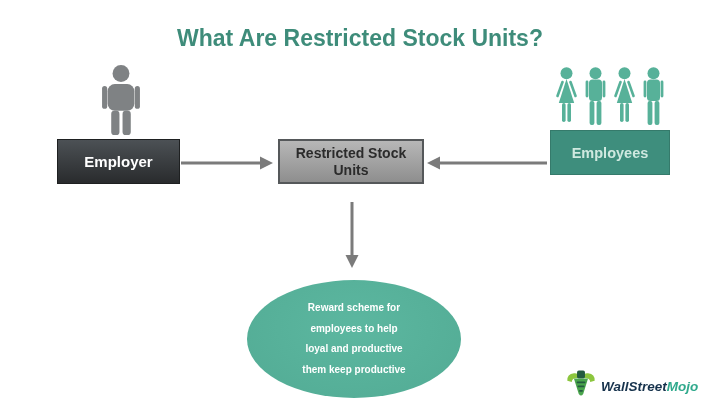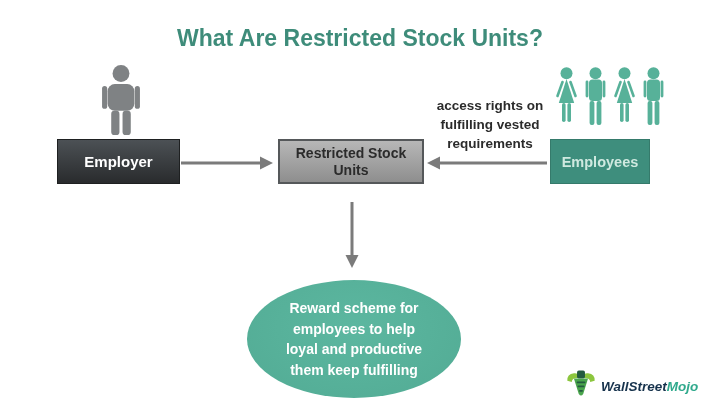--- a/index.html
+++ b/index.html
@@ -39,21 +39,21 @@
   .edge-label.multi{font-size:13.5px;line-height:19px;}
   .arrow line{stroke:var(--arrow-gray,#7B7B7B);stroke-width:3;}
   .arrow polygon{fill:var(--arrow-gray,#7B7B7B);}
   .person-icon{fill:var(--icon-gray,#7F8284);}
   .people-icon .solid{fill:var(--icon-teal,#57B199);}
   .people-icon .arm{stroke:var(--icon-teal,#57B199);stroke-width:2.6;stroke-linecap:round;fill:none;}
   .ellipse{
     border-radius:50%;
     background:radial-gradient(ellipse at 50% 40%,var(--ellipse-teal-light,#5CB7A0),var(--ellipse-teal,#52AB94));
     display:flex;flex-direction:column;align-items:center;justify-content:center;
-    color:#ffffff;font-weight:bold;font-size:14px;line-height:20.5px;text-align:center;
+    color:#ffffff;font-weight:bold;font-size:10px;line-height:20.5px;text-align:center;
   }
   .logo{display:flex;align-items:center;gap:5px;font-style:italic;}
   .logo-text{font-size:13.5px;font-weight:bold;white-space:nowrap;}
   .logo-text .navy{color:var(--logo-navy,#16324C);}
   .logo-text .teal{color:var(--logo-teal,#2FA98C);}
   .bull .horn{fill:var(--logo-light-green,#8CC63E);}
   .bull .head{fill:var(--logo-dark-green,#245B40);}
   .bull .face{fill:var(--logo-green,#4AA54D);}
 </style>
 </head>
@@ -78,25 +78,20 @@
 
   <svg class="abs arrow" style="left:181px;top:143px" width="92" height="16">
     <line x1="0" y1="8" x2="79" y2="8"></line>
     <polygon points="79,1.5 92,8 79,14.5"></polygon>
   </svg>
 
   <div class="box gray abs" style="left:278px;top:127px;width:146px;height:45px">
     <span>Restricted Stock Units</span>
   </div>
 
-  <div class="edge-label multi abs" style="left:420px;top:84px;width:140px">
-    <div>access rights on</div>
-    <div>fulfilling vested</div>
-    <div>requirements</div>
-  </div>
   <svg class="abs arrow" style="left:427px;top:143px" width="120" height="16">
     <line x1="120" y1="8" x2="13" y2="8"></line>
     <polygon points="13,1.5 0,8 13,14.5"></polygon>
   </svg>
 
   <svg class="abs people-icon" style="left:552px;top:51px" width="116" height="67" viewBox="0 0 116 59">
     <g transform="translate(0,0)">
       <circle class="solid" cx="14.5" cy="6.2" r="6"></circle>
       <path class="solid" d="M14.5 12 L6.8 36 L22.2 36 Z"></path>
       <path class="arm" d="M10.5 15 L5.5 29"></path>
@@ -123,34 +118,34 @@
     <g transform="translate(87,0)">
       <circle class="solid" cx="14.5" cy="6.2" r="6"></circle>
       <rect class="solid" x="8" y="12.5" width="13" height="21.5" rx="3.5"></rect>
       <rect class="solid" x="4.6" y="13.5" width="2.8" height="17" rx="1.4"></rect>
       <rect class="solid" x="21.6" y="13.5" width="2.8" height="17" rx="1.4"></rect>
       <rect class="solid" x="8.6" y="34" width="4.8" height="24" rx="2"></rect>
       <rect class="solid" x="15.6" y="34" width="4.8" height="24" rx="2"></rect>
     </g>
   </svg>
 
-  <div class="box teal abs" style="left:550px;top:127px;width:100px;height:45px">
+  <div class="box teal abs" style="left:550px;top:118px;width:120px;height:45px">
     <span>Employees</span>
   </div>
 
   <svg class="abs arrow" style="left:344px;top:190px" width="16" height="66">
     <line x1="8" y1="0" x2="8" y2="53"></line>
     <polygon points="1.5,53 14.5,53 8,66"></polygon>
   </svg>
 
   <div class="ellipse abs" style="left:247px;top:268px;width:214px;height:118px">
     <div>Reward scheme for</div>
     <div>employees to help</div>
     <div>loyal and productive</div>
-    <div>them keep fulfilling</div>
+    <div>them keep productive</div>
   </div>
 
   <div class="logo abs" style="left:566px;top:354px;height:40px">
     <svg class="bull" width="30" height="34" viewBox="0 0 34 38">
       <path class="horn" d="M1.5 13 Q1 5.5 9 4.5 Q13 4 14.5 6.5 L14.5 10 Q7 9 6.5 14.5 Z"></path>
       <path class="horn" d="M32.5 13 Q33 5.5 25 4.5 Q21 4 19.5 6.5 L19.5 10 Q27 9 27.5 14.5 Z"></path>
       <rect class="head" x="12.5" y="1.5" width="9" height="9" rx="2"></rect>
       <path class="face" d="M9 10.5 H25 L19.5 28 Q17 31.5 14.5 28 Z"></path>
       <rect class="head" x="12" y="14" width="10" height="2" rx="1"></rect>
       <rect class="head" x="13" y="18.5" width="8" height="2" rx="1"></rect>

